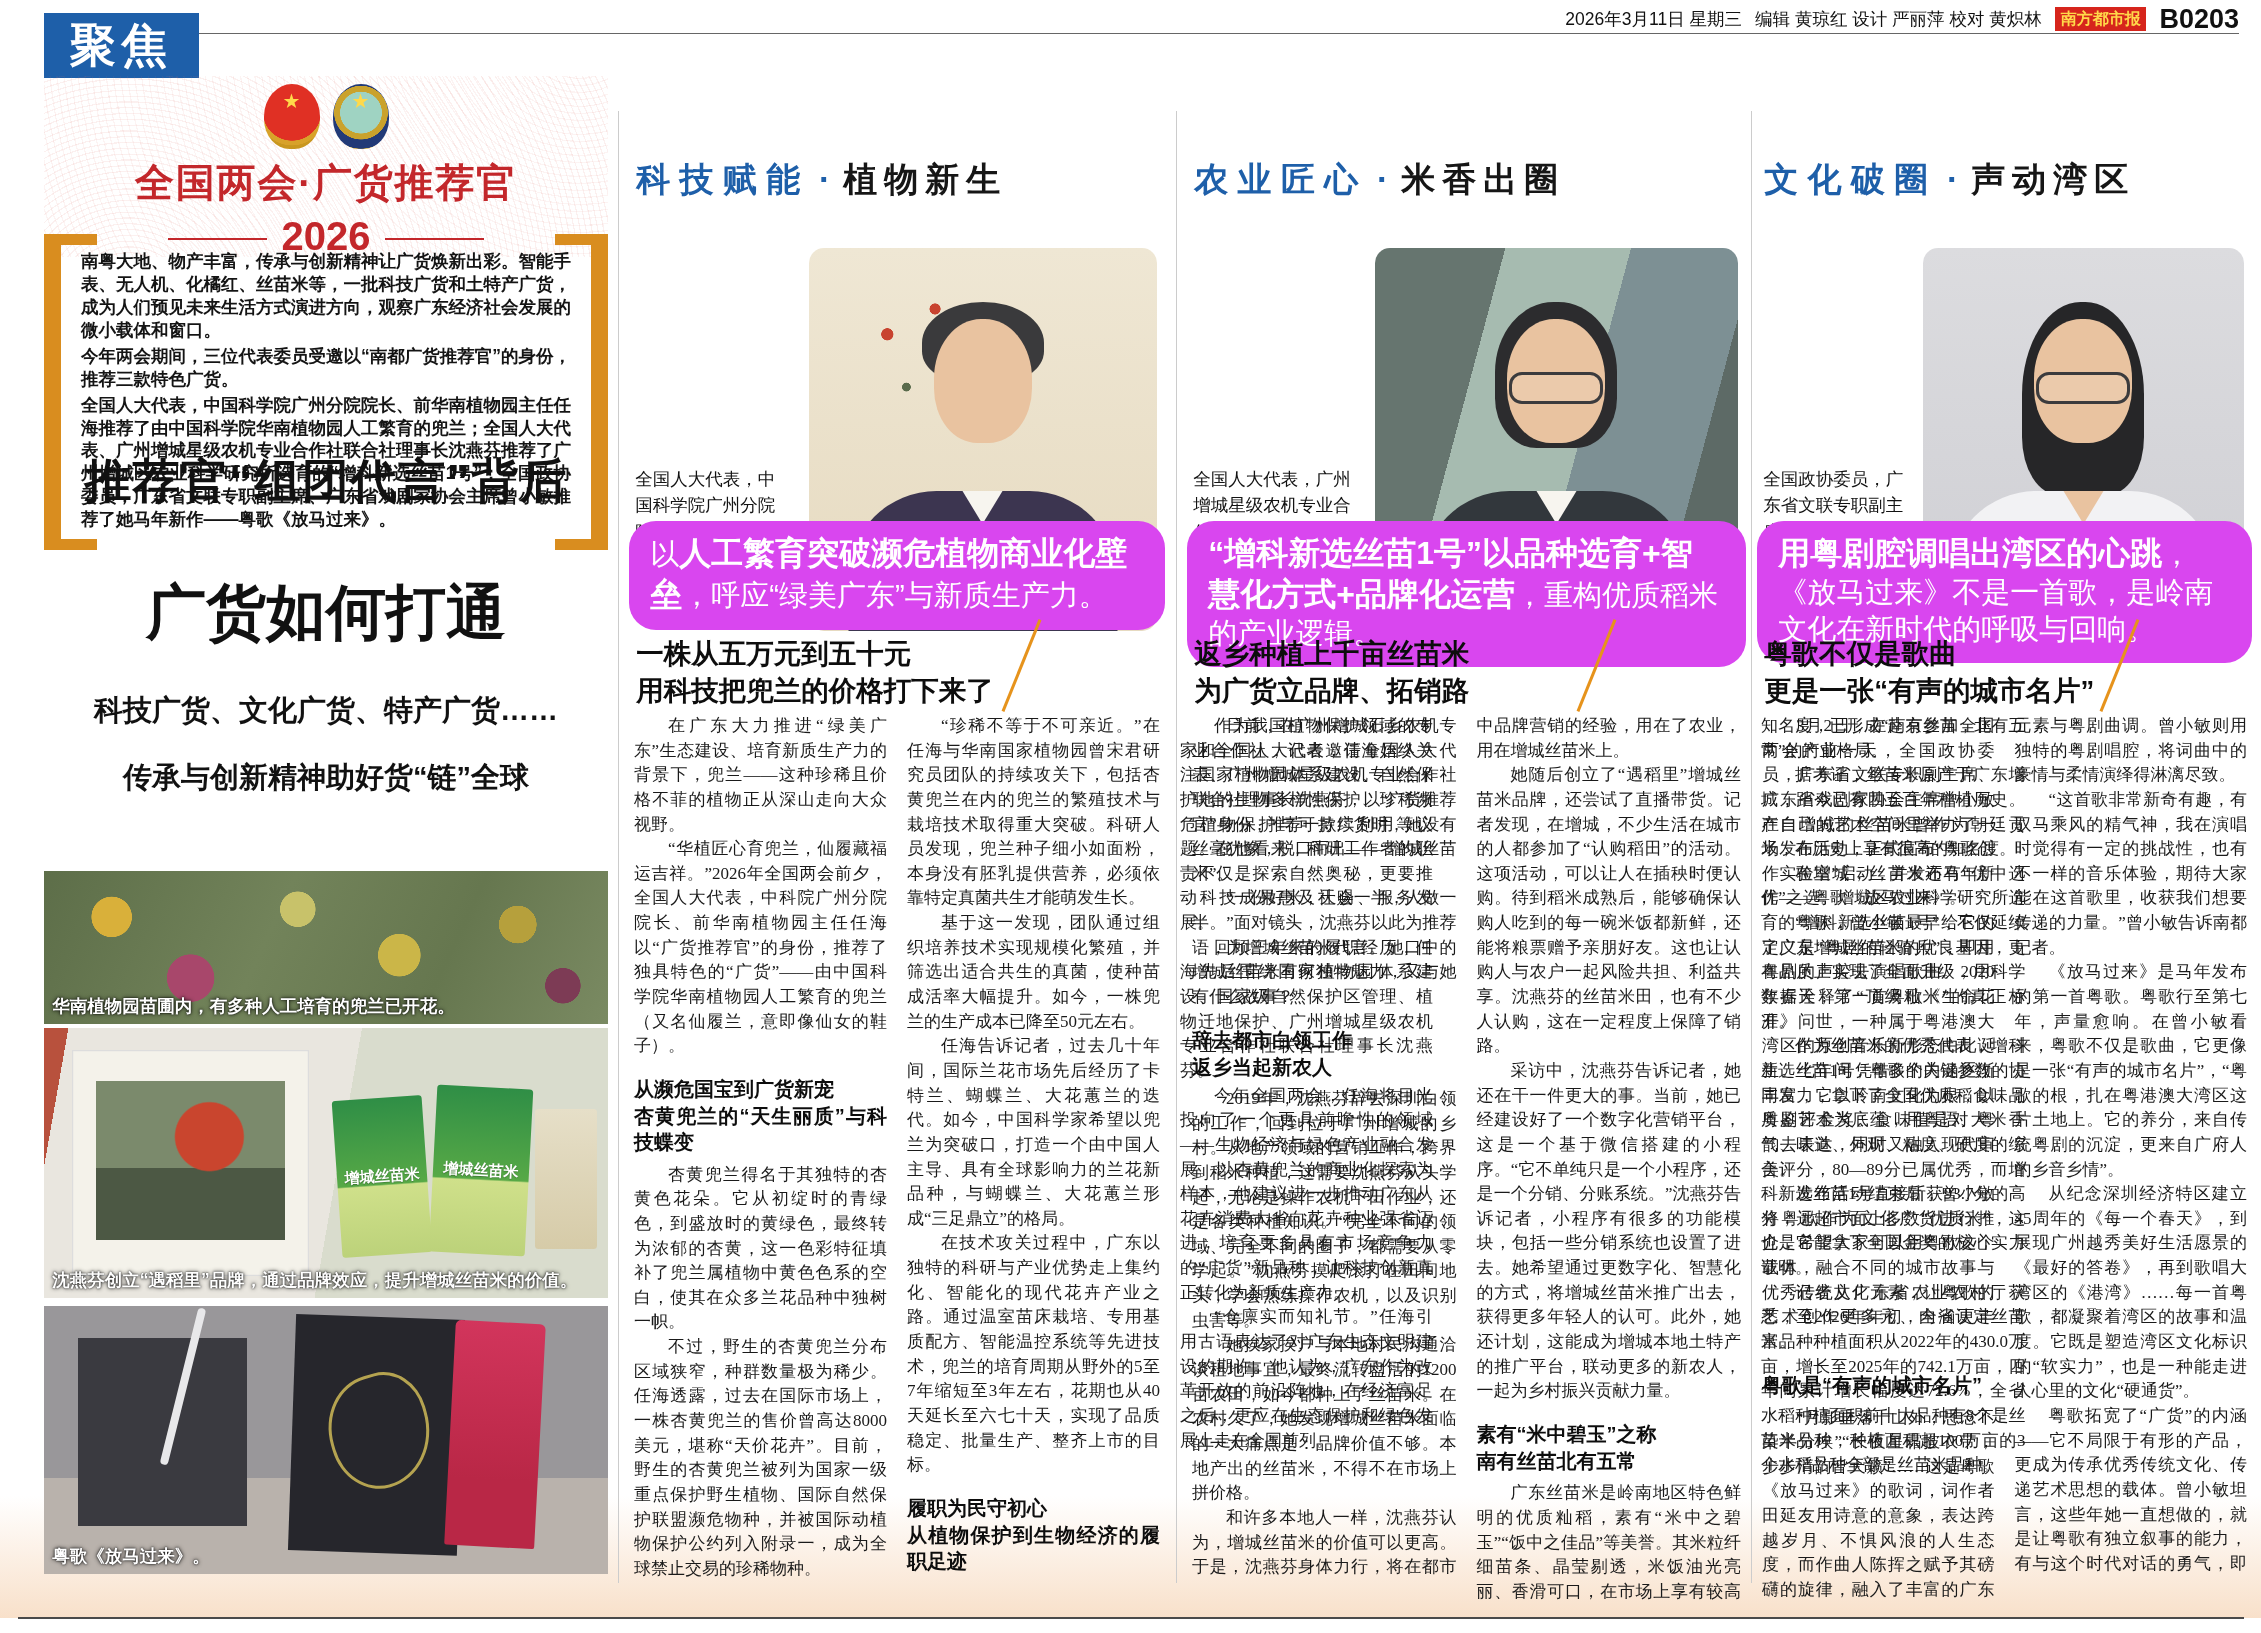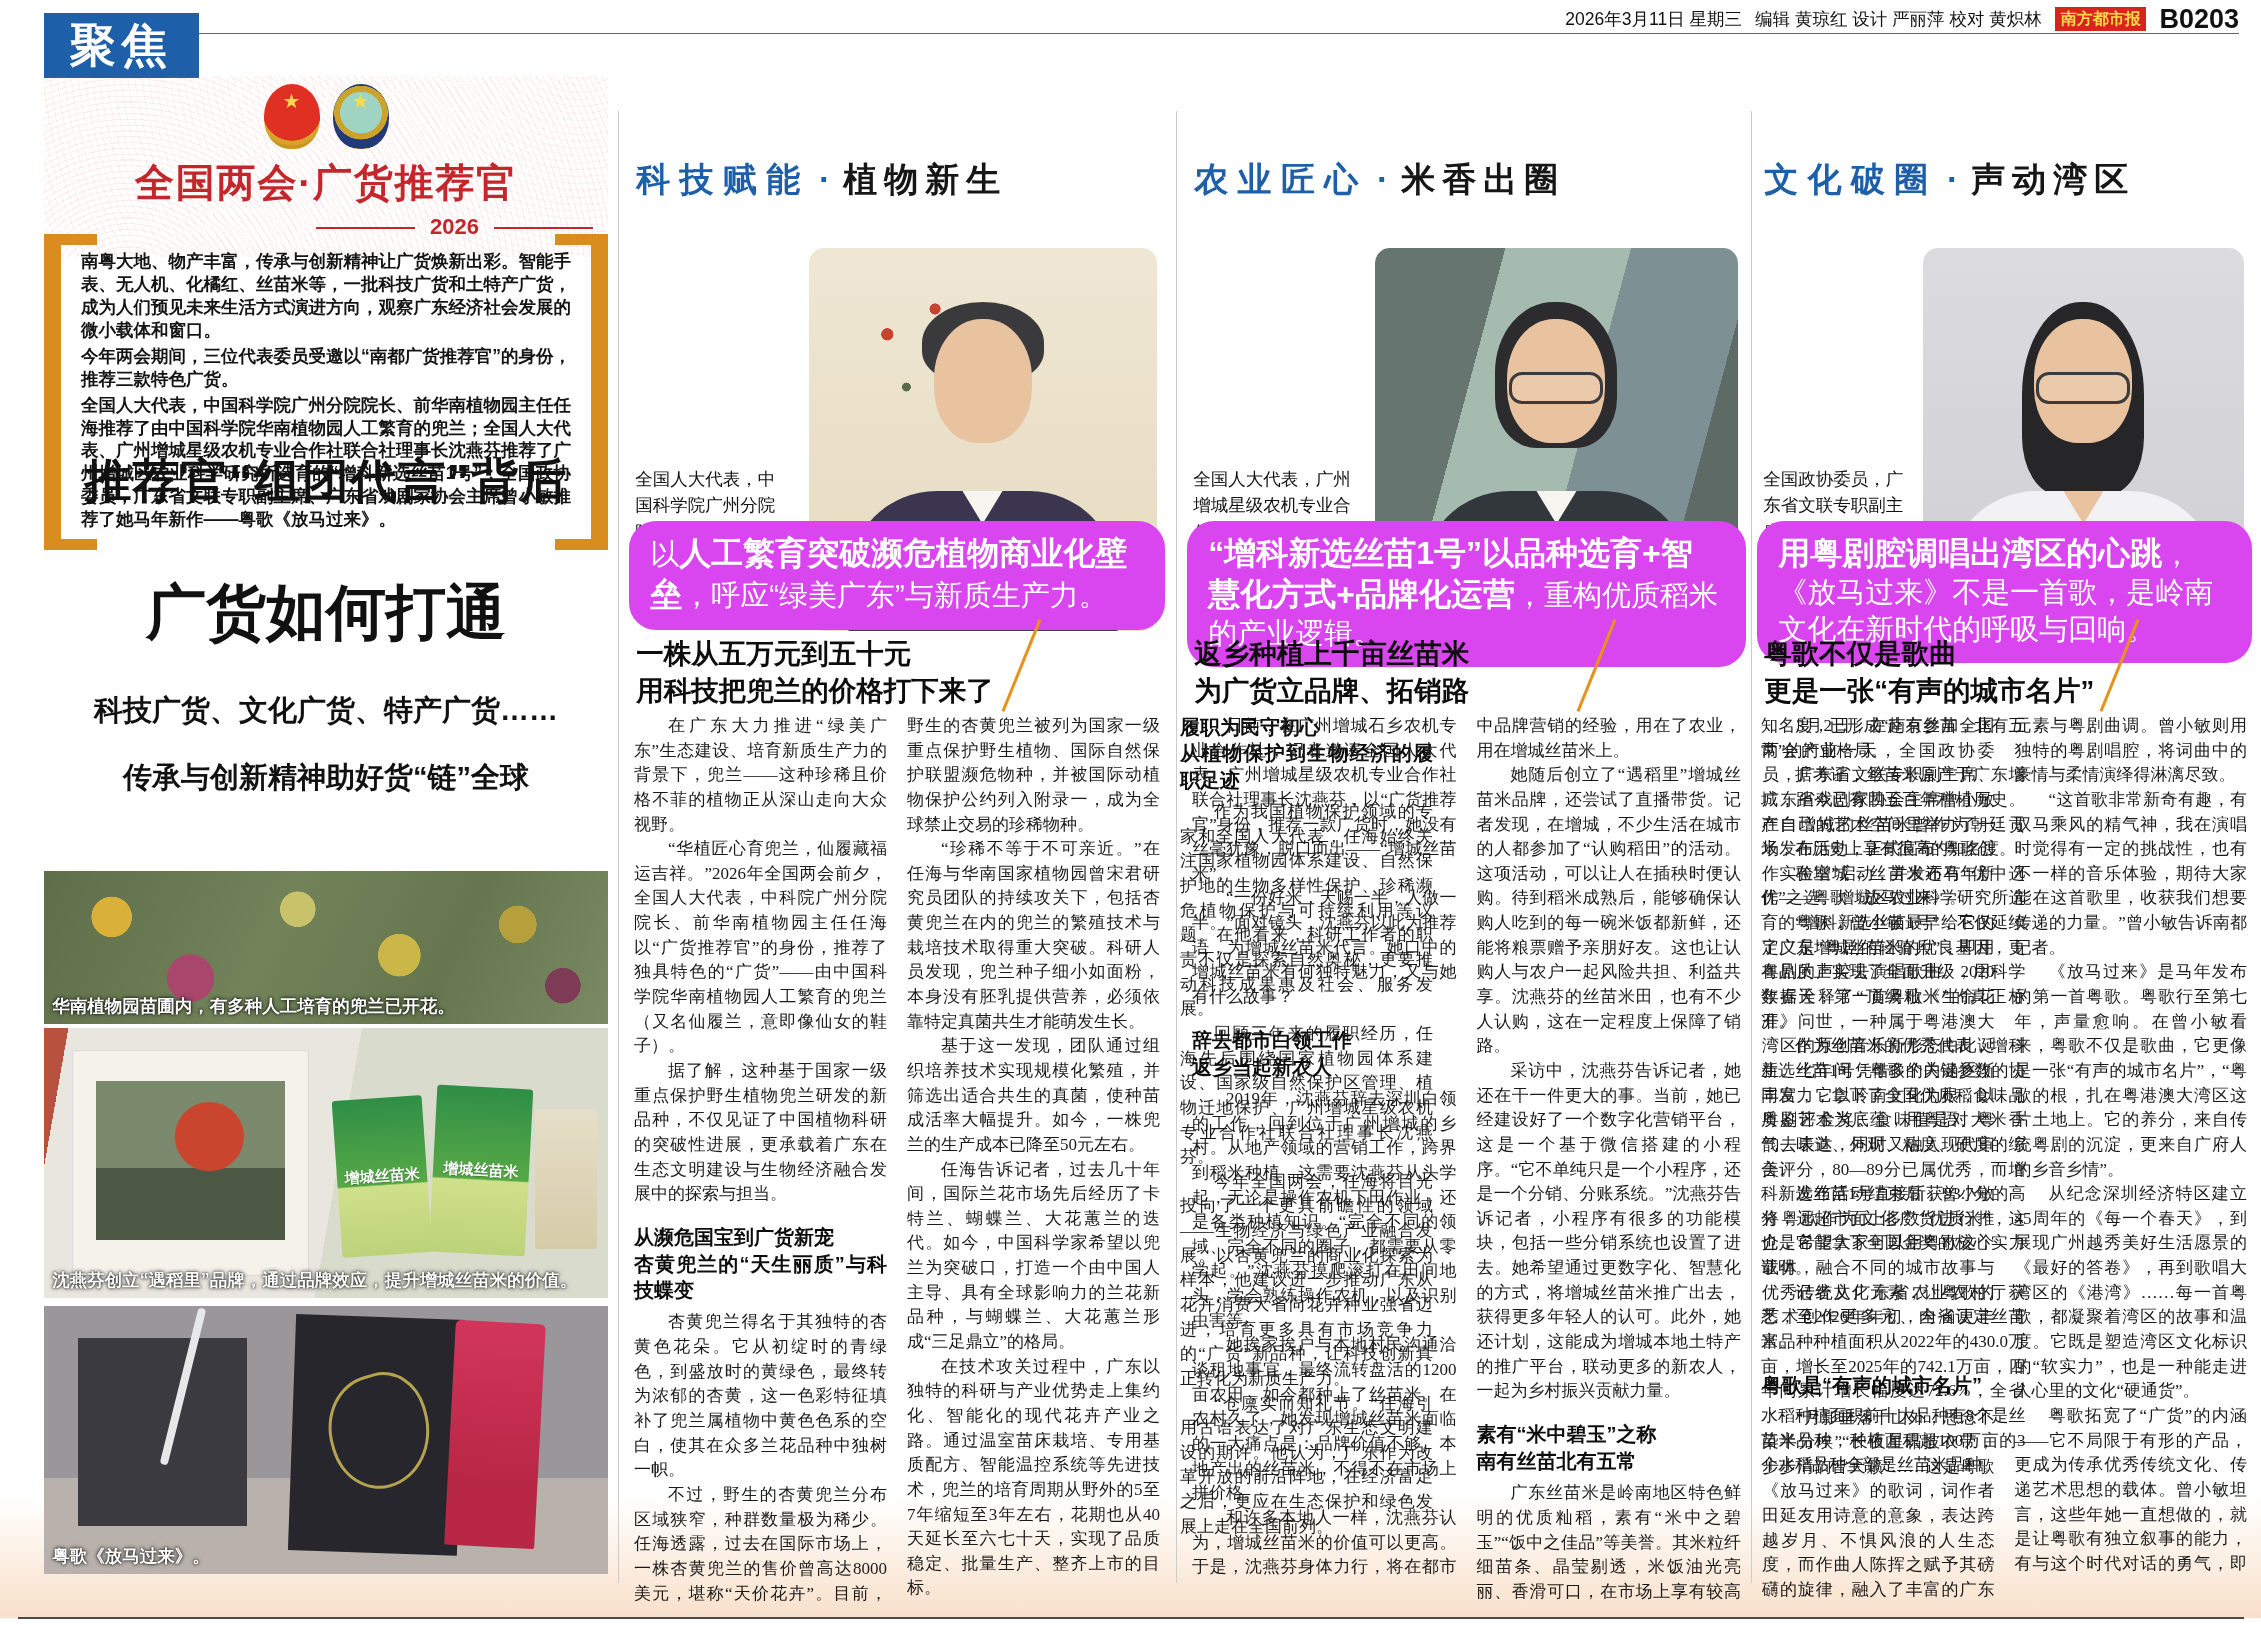--- a/index.html
+++ b/index.html
@@ -17,21 +17,21 @@
   .masthead{position:absolute;left:0;top:35px;width:100%;height:181px;text-align:center;
     background:
       repeating-radial-gradient(circle at 15% 130%, rgba(222,110,100,.10) 0 1.2px, transparent 1.2px 5.8px),
       repeating-radial-gradient(circle at 95% -30%, rgba(222,110,100,.08) 0 1.2px, transparent 1.2px 7px);}
   .emblems{display:flex;justify-content:center;gap:13px;padding-top:8.2px;}
   .emblem{width:56px;height:65px;border-radius:50% 50% 46% 46%;position:relative;}
   .emblem.nat{background:radial-gradient(circle at 50% 42%,#e03024 0 62%,#d8a22a 63% 72%,#c9971f 73%);}
   .emblem.cppcc{background:radial-gradient(circle at 50% 44%,#9fd3c2 0 45%,#caa22c 46% 58%,#223a77 59% 78%,#caa22c 79%);}
   .emblem .star{position:absolute;left:50%;top:26%;transform:translate(-50%,-50%);color:#ffd94a;font-size:20px;}
   .mh-title{color:#c3272b;font-size:39px;font-weight:900;letter-spacing:1.8px;margin-top:7px;}
-  .mh-year{color:#c3272b;font-size:22px;font-weight:800;margin-top:3.5px;text-align:right;}
+  .mh-year{color:#c3272b;font-size:40px;font-weight:800;margin-top:3.5px;}
   .mh-year::before,.mh-year::after{content:"";display:inline-block;width:99px;height:1.8px;background:#c3272b;vertical-align:middle;margin:0 15px;}
   .intro-box{position:absolute;left:0;top:193px;width:100%;box-sizing:border-box;padding:16.4px 37px;
              font-size:17.5px;line-height:1.3;font-weight:700;color:#141414;}
   .intro-box p{margin:0 0 3.5px;text-align:justify;}
   .bk{position:absolute;top:0;bottom:0;width:36px;}
   .bk.l{left:0;border-left:17.5px solid #d98d1f;border-top:11.7px solid #d98d1f;border-bottom:11.7px solid #d98d1f;}
   .bk.r{right:0;border-right:17.5px solid #d98d1f;border-top:11.7px solid #d98d1f;border-bottom:11.7px solid #d98d1f;}
   .kicker{position:absolute;top:409px;width:100%;text-align:center;font-size:47px;font-weight:900;letter-spacing:1.2px;}
   .headline{position:absolute;top:478px;width:100%;text-align:center;font-size:60px;font-weight:900;line-height:1.12;}
   .deck{position:absolute;top:621px;width:100%;text-align:center;font-size:29px;font-weight:700;line-height:1.32;}
@@ -209,21 +209,20 @@
     </div>
     <div class="pointer"></div>
     <div class="subhead">
         <p>一株从五万元到五十元</p>
         <p>用科技把兜兰的价格打下来了</p>
       </div>
     <div class="body">
       <div class="paras">
           <p>在广东大力推进“绿美广东”生态建设、培育新质生产力的背景下，兜兰——这种珍稀且价格不菲的植物正从深山走向大众视野。</p>
           <p>“华植匠心育兜兰，仙履藏福运吉祥。”2026年全国两会前夕，全国人大代表，中科院广州分院院长、前华南植物园主任任海以“广货推荐官”的身份，推荐了独具特色的“广货”——由中国科学院华南植物园人工繁育的兜兰（又名仙履兰，意即像仙女的鞋子）。</p>
-          <p>据了解，这种基于国家一级重点保护野生植物兜兰研发的新品种，不仅见证了中国植物科研的突破性进展，更承载着广东在生态文明建设与生物经济融合发展中的探索与担当。</p>
         </div>
       <div class="inner-h">
           <p>从濒危国宝到广货新宠</p>
           <p>杏黄兜兰的“天生丽质”与科技蝶变</p>
         </div>
       <div class="paras">
           <p>杏黄兜兰得名于其独特的杏黄色花朵。它从初绽时的青绿色，到盛放时的黄绿色，最终转为浓郁的杏黄，这一色彩特征填补了兜兰属植物中黄色色系的空白，使其在众多兰花品种中独树一帜。</p>
           <p>不过，野生的杏黄兜兰分布区域狭窄，种群数量极为稀少。任海透露，过去在国际市场上，一株杏黄兜兰的售价曾高达8000美元，堪称“天价花卉”。目前，野生的杏黄兜兰被列为国家一级重点保护野生植物、国际自然保护联盟濒危物种，并被国际动植物保护公约列入附录一，成为全球禁止交易的珍稀物种。</p>
           <p>“珍稀不等于不可亲近。”在任海与华南国家植物园曾宋君研究员团队的持续攻关下，包括杏黄兜兰在内的兜兰的繁殖技术与栽培技术取得重大突破。科研人员发现，兜兰种子细小如面粉，本身没有胚乳提供营养，必须依靠特定真菌共生才能萌发生长。</p>
           <p>基于这一发现，团队通过组织培养技术实现规模化繁殖，并筛选出适合共生的真菌，使种苗成活率大幅提升。如今，一株兜兰的生产成本已降至50元左右。</p>

